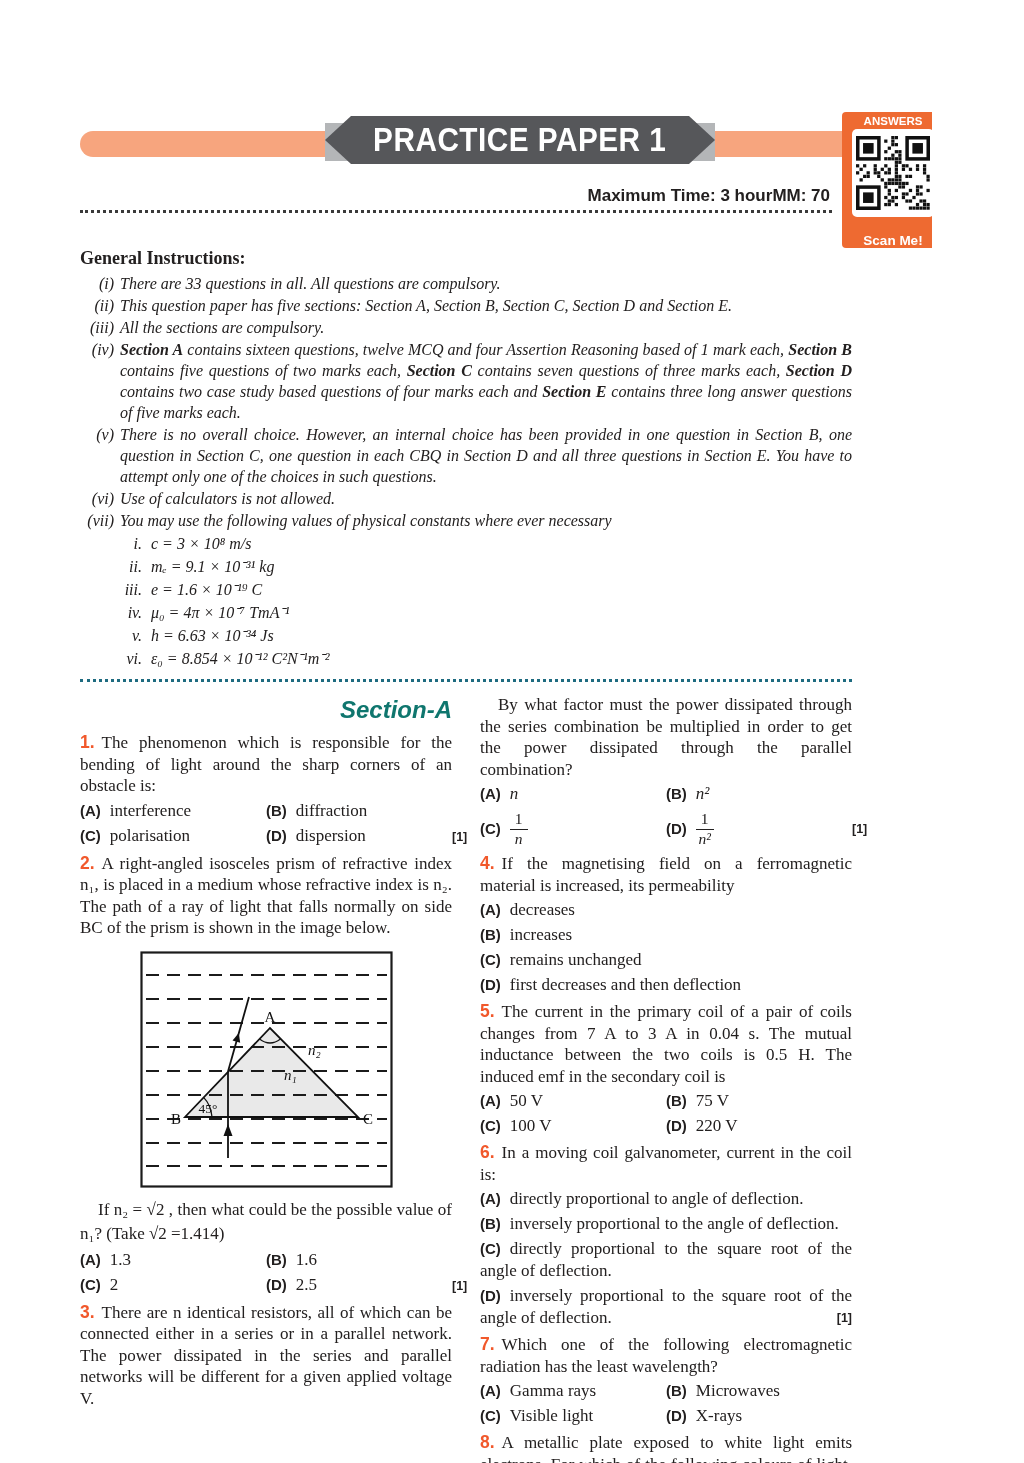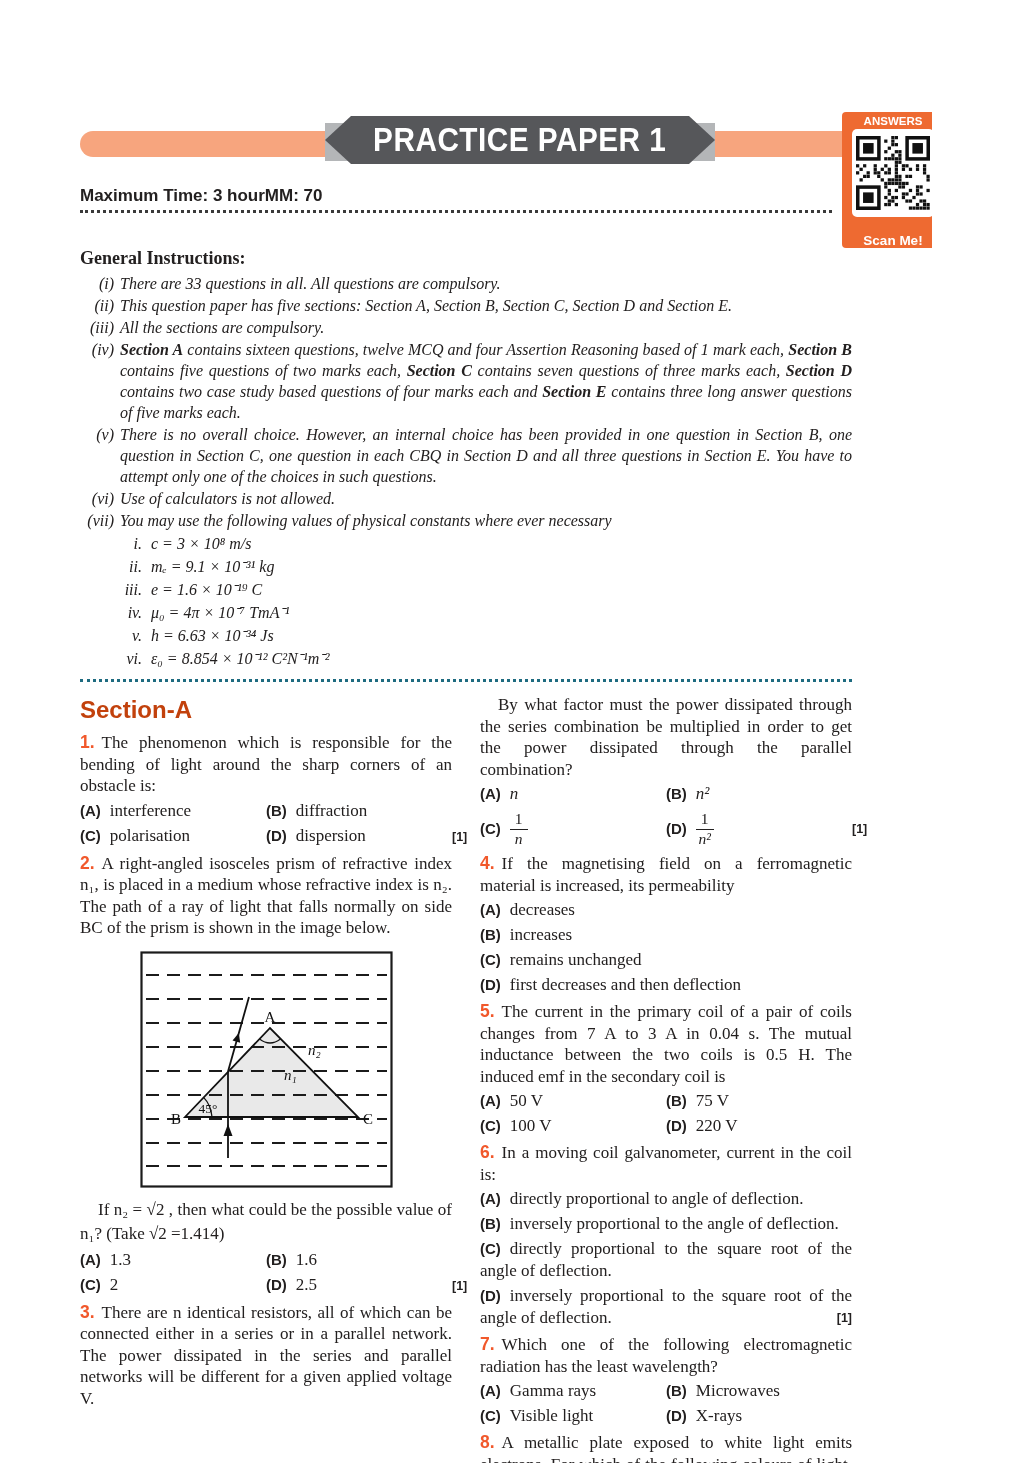--- a/index.html
+++ b/index.html
@@ -26,40 +26,40 @@
   .qr-box {
     position:absolute; left:842px; top:112px; width:102px; height:136px;
     background:#EE6A31; border-radius:4px; display:flex; flex-direction:column;
     align-items:center; padding-top:3px; box-sizing:border-box; z-index:2;
   }
   .qr-top { color:#fff; font-family:"Liberation Sans", sans-serif; font-weight:bold; font-size:11.5px; }
   .qr-white { width:82px; height:88px; background:#fff; border-radius:5px; margin-top:2px;
     display:flex; align-items:center; justify-content:center; }
   .qr-bottom { color:#fff; font-family:"Liberation Sans", sans-serif; font-weight:bold; font-size:13.5px; margin-top:16px; }
   .meta-row { position:absolute; left:80px; top:186px; width:750px;
-    display:flex; justify-content:flex-start;
+    display:flex; justify-content:flex-end;
     font-family:"Liberation Sans", sans-serif; font-weight:bold; font-size:17px; }
   .dot-black { position:absolute; left:80px; top:210px; width:752px; border-top:3px dotted #3a3a3a; }
   
   .content { padding:0 80px;margin-top:28px; }
   .gi-heading { font-weight:bold; font-size:18px; margin:0 0 4px 0; }
   .gi-item { display:grid; grid-template-columns:34px 1fr; column-gap:6px;
     font-style:italic; font-size:16px; line-height:21px; margin-bottom:1px; }
   .gi-num { text-align:right; }
   .gi-text { text-align:justify; }
   .b { font-weight:bold; }
   .const-item { display:grid; grid-template-columns:62px 1fr; column-gap:9px;
     font-style:italic; font-size:16px; line-height:23px; }
   .const-num { text-align:right; }
   .dot-teal { margin-top:9px; border-top:3px dotted #1E6B80; }
   
   .cols { display:flex; gap:28px; margin-top:12px; }
   .col { width:418px; }
-  .section-title { text-align:left; color:#c2410c; font-family:"Liberation Sans", sans-serif;
-    font-weight:bold; font-size:24px; margin:2px 0 8px 0; }
+  .section-title { text-align:right; color:#0f766e; font-family:"Liberation Sans", sans-serif;
+    font-weight:bold; font-size:24px; margin:2px 0 8px 0;font-style:italic; }
   .q { margin-top:5px; }
   .qtext { margin:0; font-size:17px; line-height:21.5px; text-align:justify; }
   .qtext.indent { text-indent:18px; margin-top:10px; line-height:24px; }
   .qnum { color:#F1582B; font-family:"Liberation Sans", sans-serif; font-weight:bold;
     font-size:17.5px; margin-right:7px; font-style:normal; }
   .optrow { display:flex; align-items:baseline; line-height:22px; margin-top:3px; font-size:17px; }
   .optrow.tall { align-items:center; margin-top:5px; }
   .opt2 { flex:0 0 50%; display:flex; align-items:baseline; box-sizing:border-box; }
   .optrow.tall .opt2 { align-items:center; }
   .optlabel { font-family:"Liberation Sans", sans-serif; font-weight:bold; font-size:15px; margin-right:9px; }

